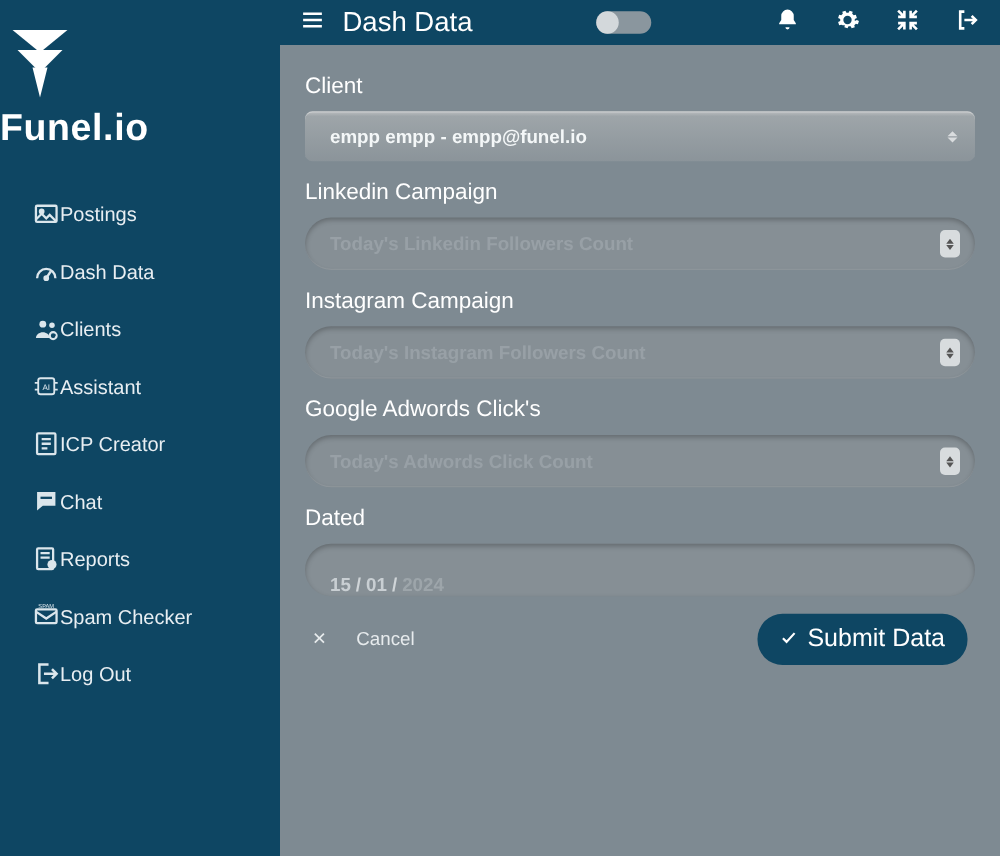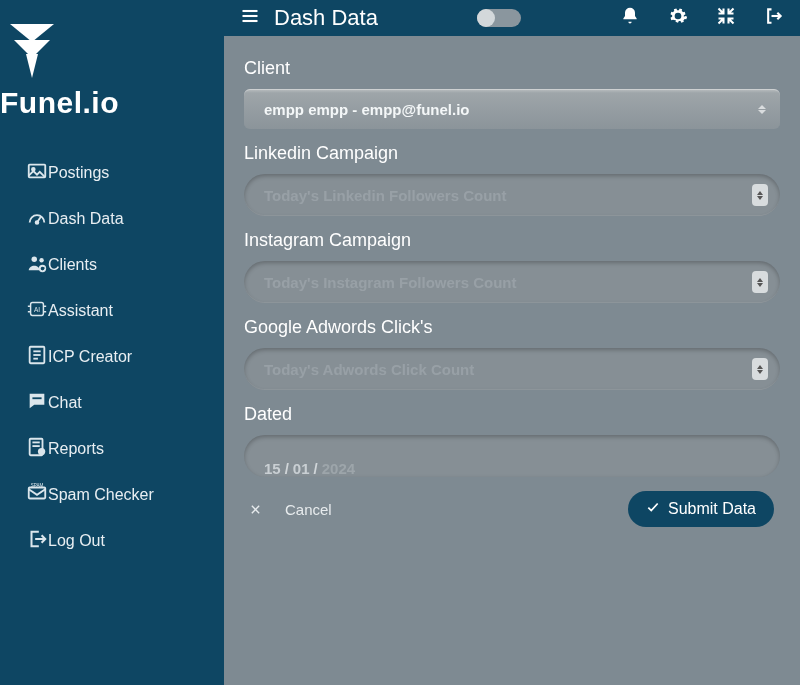--- a/index.html
+++ b/index.html
@@ -196,21 +196,21 @@
     align-items: center;
     gap: 24px;
     cursor: pointer;
   }
   .submit {
     background: #0e4663;
     color: #fff;
     border: none;
     border-radius: 20px;
     padding: 9px 18px;
-    font-size: 16px;
+    font-size: 20px;
     display: flex;
     align-items: center;
     gap: 8px;
     cursor: pointer;
   }
 </style>
 </head>
 <body>
 
 <aside class="sidebar">

